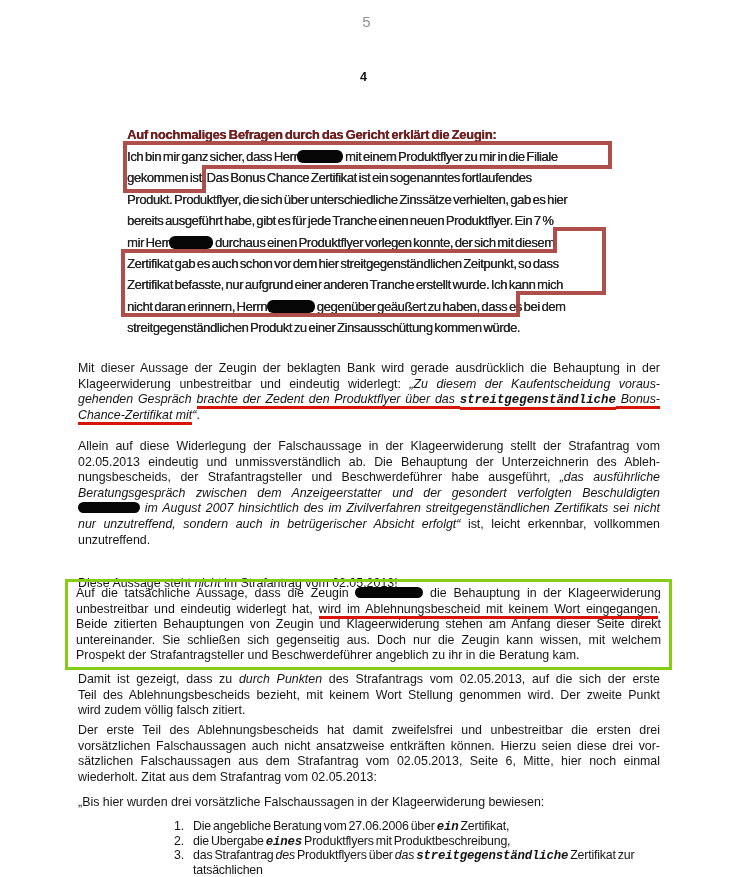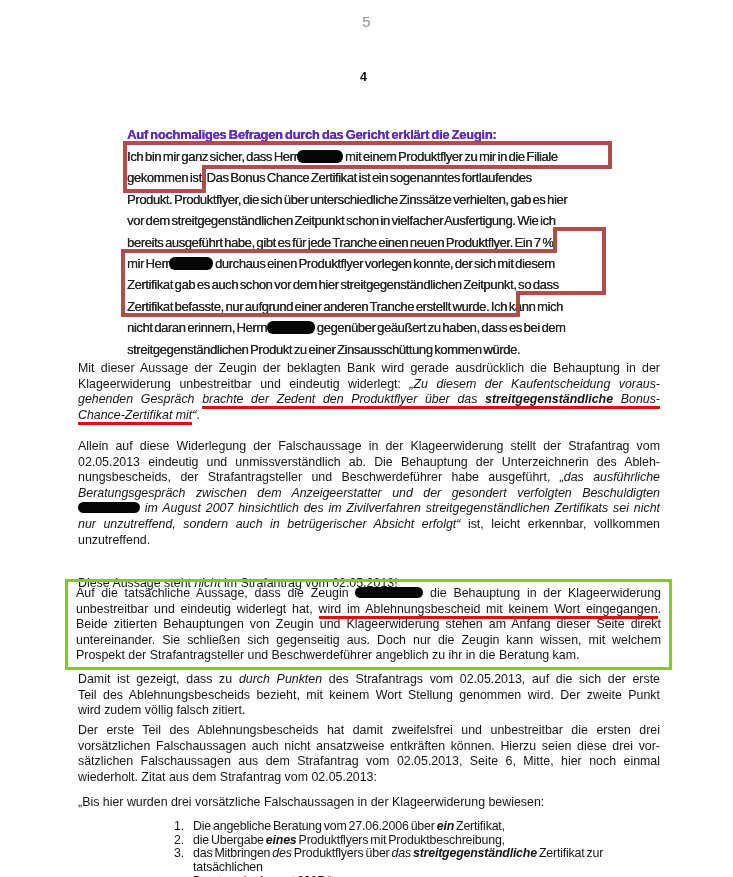--- a/index.html
+++ b/index.html
@@ -9,36 +9,36 @@
   }
   
   .pnum-outer{position:absolute;left:0;top:13px;width:733px;text-align:center;
     font-size:15px;color:#8b929b;}
   .pnum-inner{position:absolute;left:0;top:70px;width:727px;text-align:center;
     font-size:12.5px;font-weight:bold;color:#111;}
   
   .scan-heading{
     position:absolute;left:127px;top:127px;width:500px;
     font-size:13px;font-weight:bold;letter-spacing:-0.3px;word-spacing:-1px;
-    color:#6d28d9;text-shadow:0.3px 0 0 #1f1f1f;white-space:nowrap;
+    color:#7f1d1d;text-shadow:0.3px 0 0 #1f1f1f;white-space:nowrap;
   }
   .scan-lines{
     position:absolute;left:127px;top:146px;width:510px;
     font-size:13px;letter-spacing:-0.4px;word-spacing:-1.5px;color:#242424;
     text-shadow:0.3px 0 0 #3a3a3a;
   }
   .scan-lines .line{line-height:21.4px;height:21.4px;white-space:nowrap;}
   .scan-lines .redact{height:13px;vertical-align:-2px;}
   .scan-boxes{position:absolute;left:120px;top:125px;pointer-events:none;}
   
   .para{position:absolute;left:78px;width:582px;font-size:12.4px;line-height:15.6px;}
   .para .line{height:15.6px;overflow:visible;white-space:nowrap;}
   .para .line.j{text-align:justify;text-align-last:justify;white-space:normal;}
   .i{font-style:italic;}
-  .bi{font-style:italic;font-weight:bold;}
+  .bi{font-style:italic;font-weight:bold;font-family:Liberation Mono, monospace;}
   .u-red{border-bottom:3px solid #d61408;}
   .redact{display:inline-block;background:#060606;height:11px;border-radius:6px;vertical-align:-1px;}
   .hl-box{
     position:absolute;left:65px;top:579px;width:607px;box-sizing:border-box;
     border:3px solid #84cc16;padding:4px 8px 3px 8px;
     font-size:12.4px;line-height:15.6px;
   }
   .hl-box .line{height:15.6px;white-space:nowrap;}
   .hl-box .line.j{text-align:justify;text-align-last:justify;white-space:normal;}
   
@@ -55,21 +55,20 @@
 <div id="page">
 
   <div class="pnum-outer">5</div>
   <div class="pnum-inner">4</div>
 
   <div class="scan-heading">Auf nochmaliges Befragen durch das Gericht erklärt die Zeugin:</div>
   <div class="scan-lines">
       <div class="line"><span>Ich bin mir ganz sicher, dass Herr</span><span class="redact" style="width: 46px;"></span><span> mit einem Produktflyer zu mir in die Filiale</span></div>
       <div class="line"><span>gekommen ist. Das Bonus Chance Zertifikat ist ein sogenanntes fortlaufendes</span></div>
       <div class="line"><span>Produkt. Produktflyer, die sich über unterschiedliche Zinssätze verhielten, gab es hier</span></div>
-      <div class="line"><span>vor dem streitgegenständlichen Zeitpunkt schon in vielfacher Ausfertigung. Wie ich</span></div>
       <div class="line"><span>bereits ausgeführt habe, gibt es für jede Tranche einen neuen Produktflyer. Ein 7 %</span></div>
       <div class="line"><span>mir Herr</span><span class="redact" style="width: 44px;"></span><span> durchaus einen Produktflyer vorlegen konnte, der sich mit diesem</span></div>
       <div class="line"><span>Zertifikat gab es auch schon vor dem hier streitgegenständlichen Zeitpunkt, so dass</span></div>
       <div class="line"><span>Zertifikat befasste, nur aufgrund einer anderen Tranche erstellt wurde. Ich kann mich</span></div>
       <div class="line"><span>nicht daran erinnern, Herrn</span><span class="redact" style="width: 48px;"></span><span> gegenüber geäußert zu haben, dass es bei dem</span></div>
       <div class="line"><span>streitgegenständlichen Produkt zu einer Zinsausschüttung kommen würde.</span></div>
     </div>
 
   <svg class="scan-boxes" width="500" height="200" viewBox="0 0 500 200">
     <polygon points="5,18 490,18 490,42 84,42 84,66 5,66" fill="none" stroke="#a8403c" stroke-width="4" opacity="0.92"></polygon>
@@ -127,19 +126,19 @@
       </div>
       <div class="item">
         <div class="num">2.</div>
         <div class="content">
           <div class="line"><span>die Ubergabe </span><span class="bi">eines</span><span> Produktflyers mit Produktbeschreibung,</span></div>
         </div>
       </div>
       <div class="item">
         <div class="num">3.</div>
         <div class="content">
-          <div class="line"><span>das Mitbringen </span><span class="i">des</span><span> Produktflyers über </span><span class="i">das</span><span> </span><span class="bi">streitgegenständliche</span><span> Zertifikat zur tatsächlichen</span></div>
+          <div class="line"><span>das Strafantrag </span><span class="i">des</span><span> Produktflyers über </span><span class="i">das</span><span> </span><span class="bi">streitgegenständliche</span><span> Zertifikat zur tatsächlichen</span></div>
           <div class="line"><span>Beratung im August 2007.“</span></div>
         </div>
       </div>
     </div>
 
 </div>
 
 </body></html>

